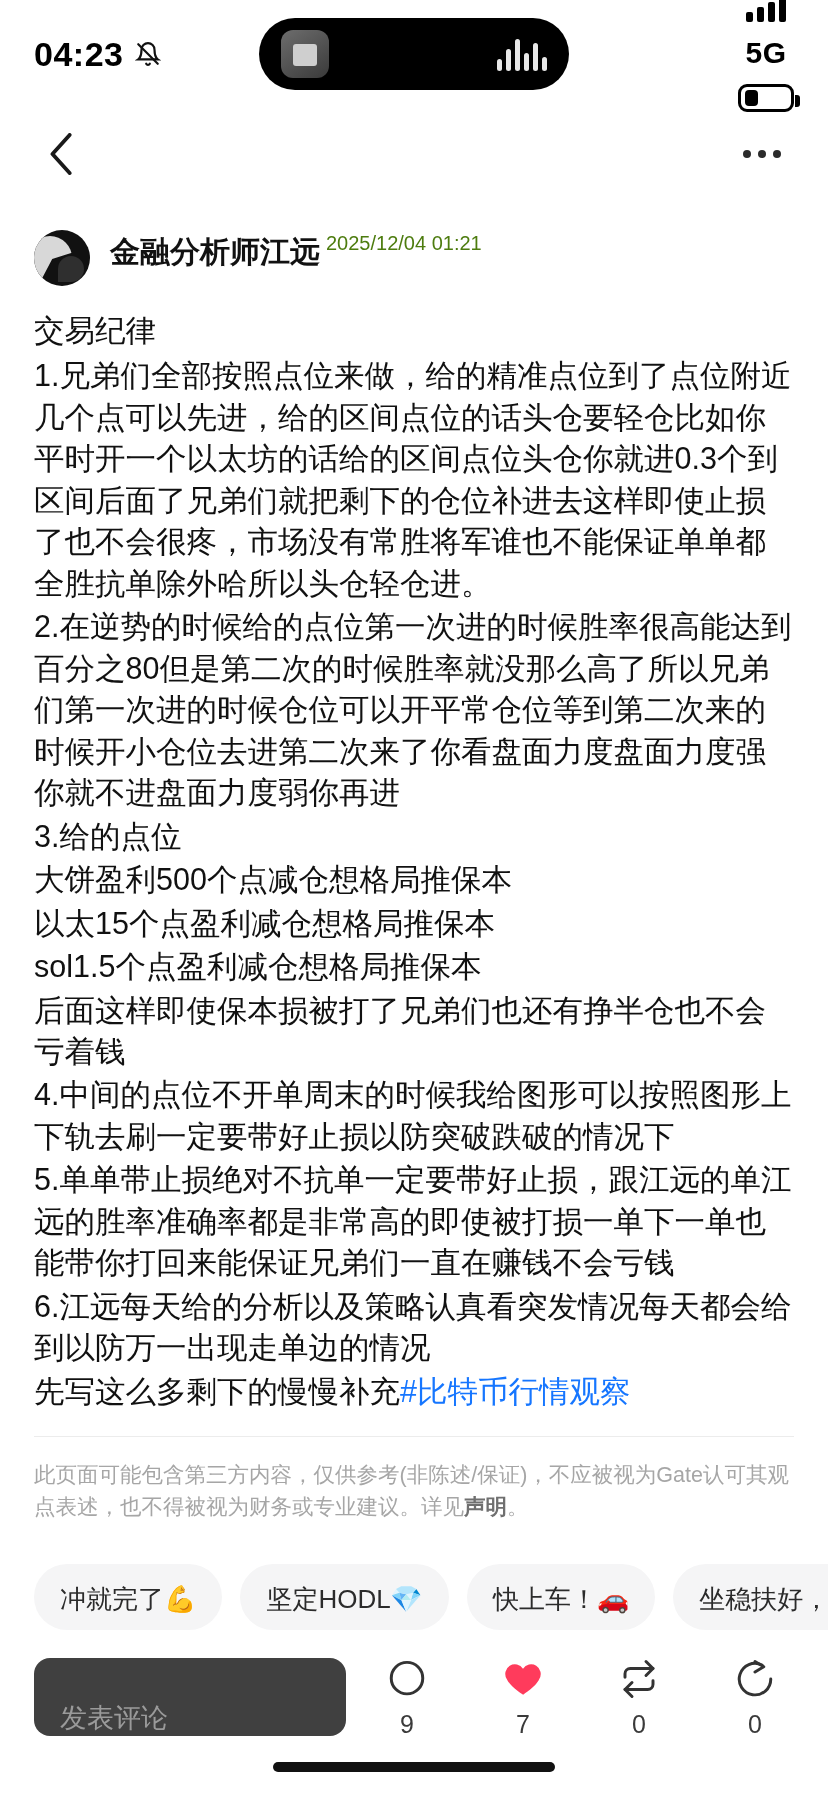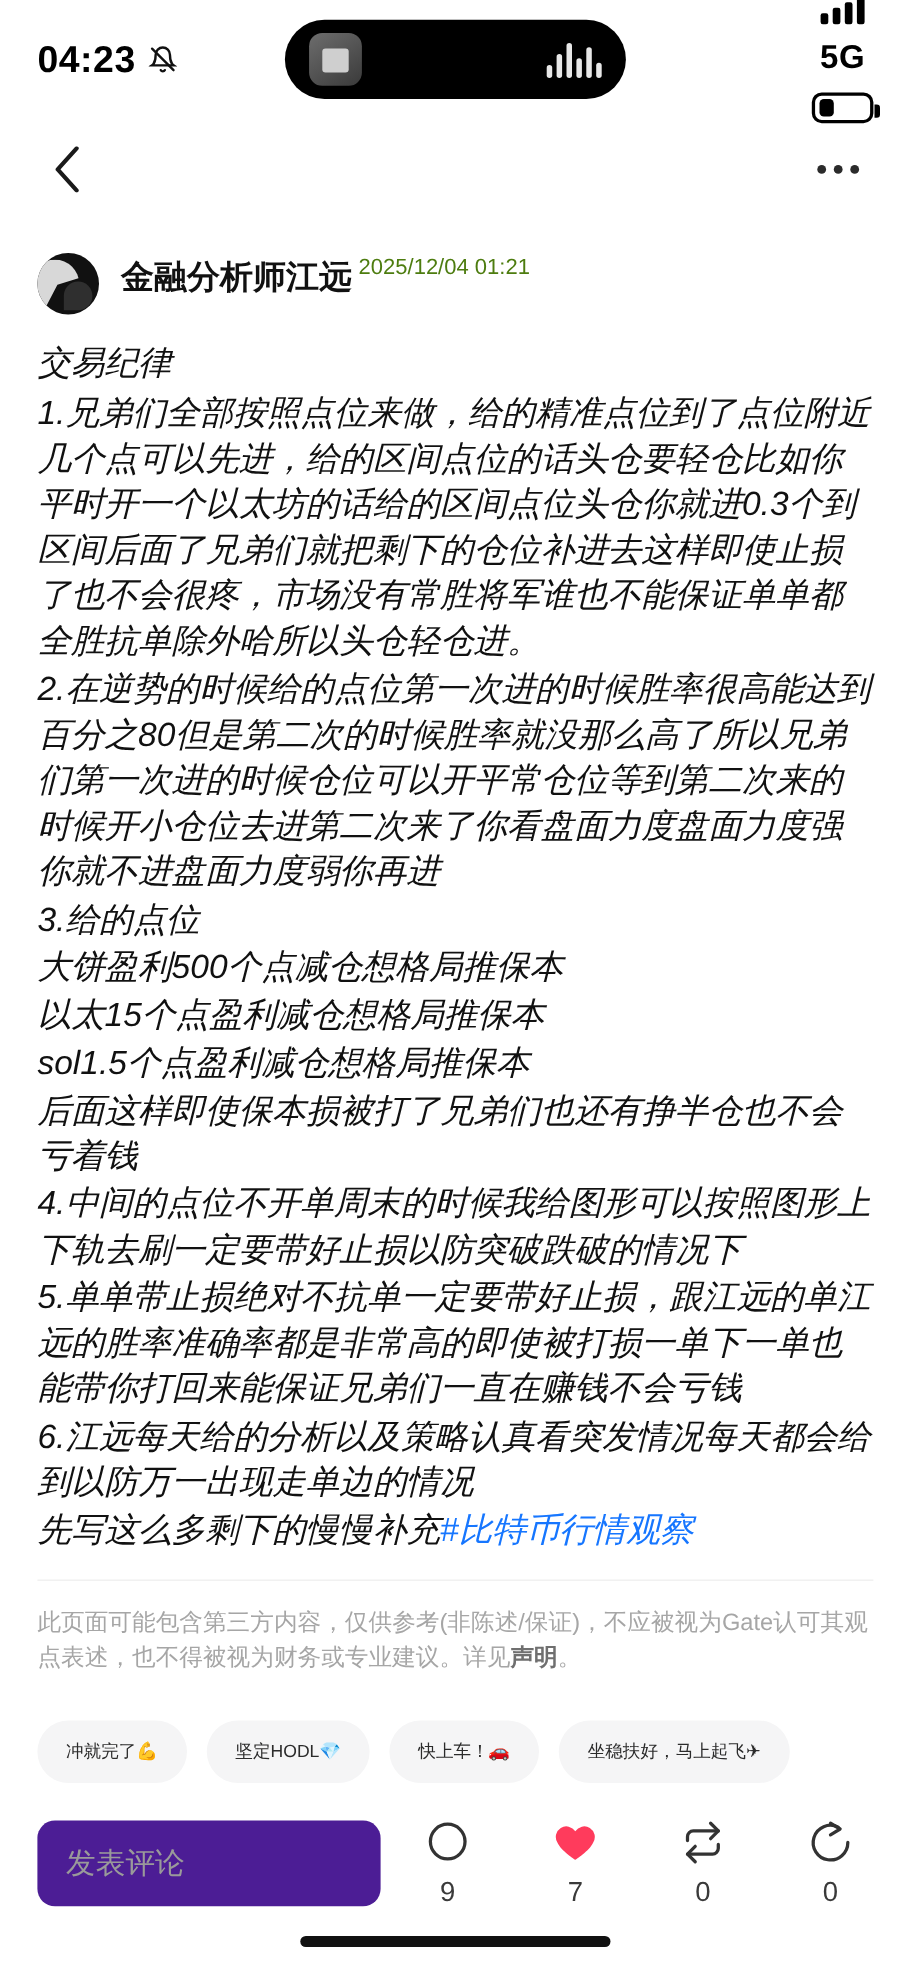--- a/index.html
+++ b/index.html
@@ -125,21 +125,21 @@
 
   
   .content {
     padding: 24px 34px 0 34px;
     font-size: 30.5px;
     line-height: 1.36;
     color: #111;
     word-break: break-all;
     flex: 0 0 auto;
   }
-  .content p { margin: 0 0 2px 0; font-style: italic; }
+  .content p { margin: 0 0 2px 0; }
   .content .title { margin-bottom: 4px; }
   .hashtag { color: #1676ff; }
 
   
   .disclaimer {
     margin: 22px 34px 0 34px;
     padding-top: 22px;
     border-top: 1px solid #ececec;
     font-size: 21.5px;
     line-height: 1.5;
@@ -153,38 +153,38 @@
     display: flex; gap: 18px;
     padding: 26px 0 18px 34px;
     overflow: hidden;
     margin-top: 14px;
   }
   .chip {
     flex: 0 0 auto;
     background: #f5f5f6;
     border-radius: 38px;
     padding: 18px 26px;
-    font-size: 16px;
+    font-size: 26px;
     color: #2b2b2b;
     white-space: nowrap;
   }
 
   
   .actionbar {
     margin-top: auto;
     display: flex; align-items: center;
     padding: 8px 30px 0 34px;
     gap: 18px;
   }
   .comment-box {
     flex: 1 1 auto;
     height: 78px;
-    background: #4c1d95;
+    background: #404040;
     border-radius: 16px;
-    display: flex; align-items: center;
+    display: flex; align-items: flex-end;
     padding: 0 26px;
     font-size: 27px;
     color: #9a9a9a;
     max-width: 470px;
   }
   .actions { display: flex; align-items: center; gap: 30px; margin-left: auto;}
   .action {
     width: 86px;
     display: flex; flex-direction: column; align-items: center; gap: 8px;
   }

